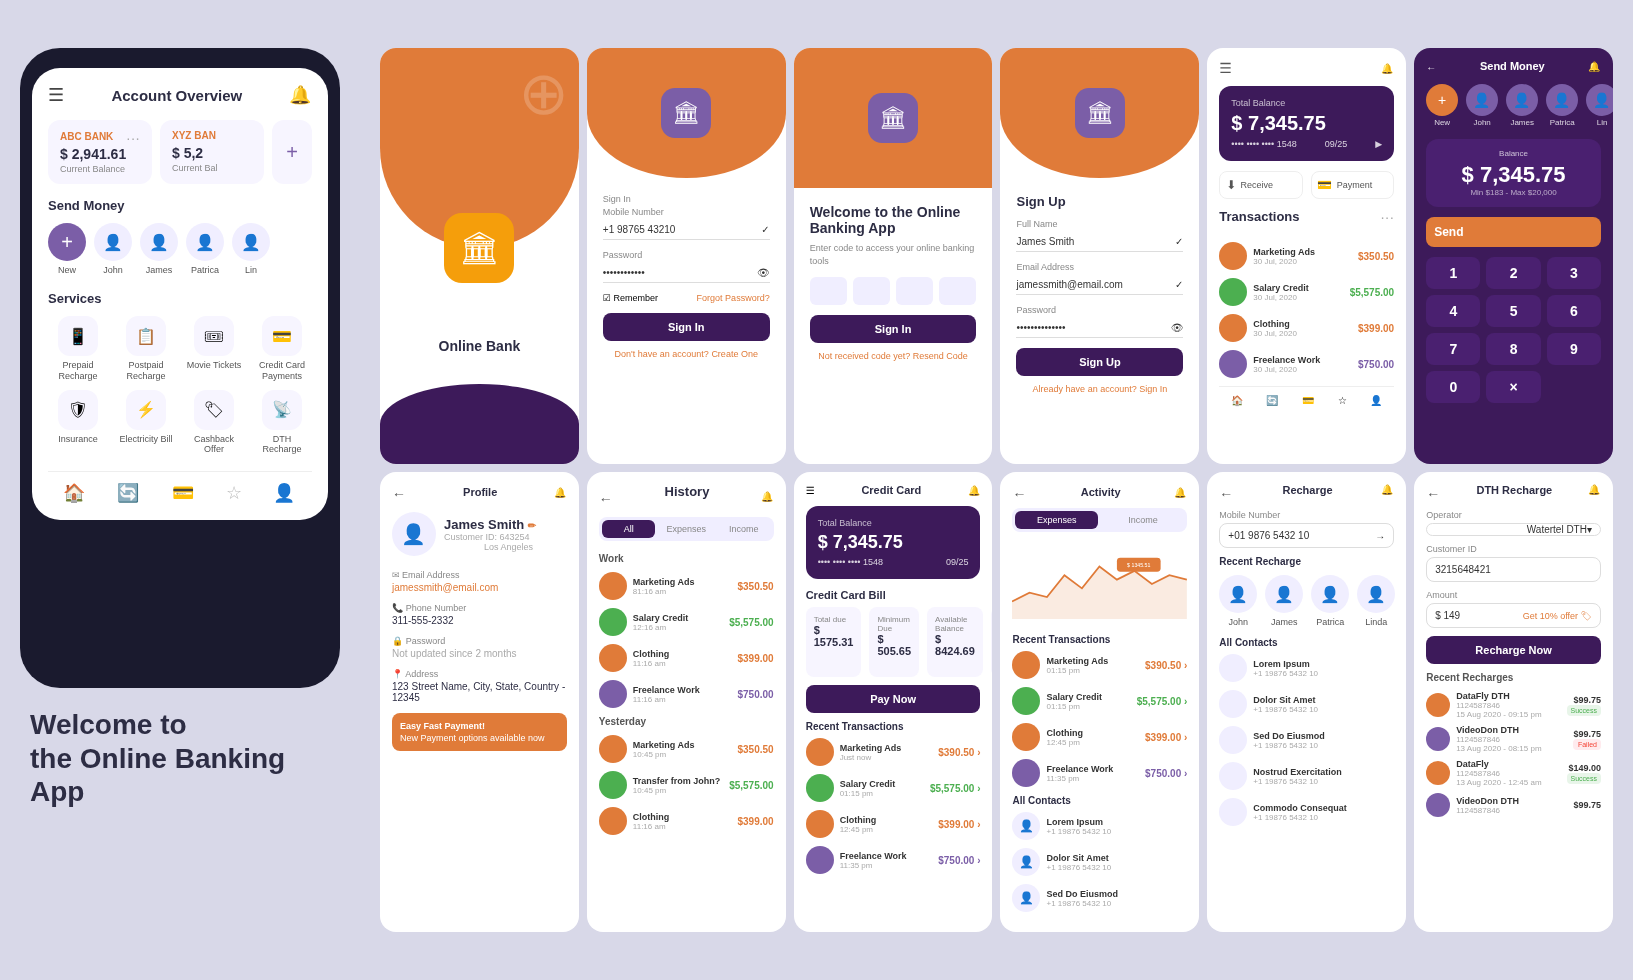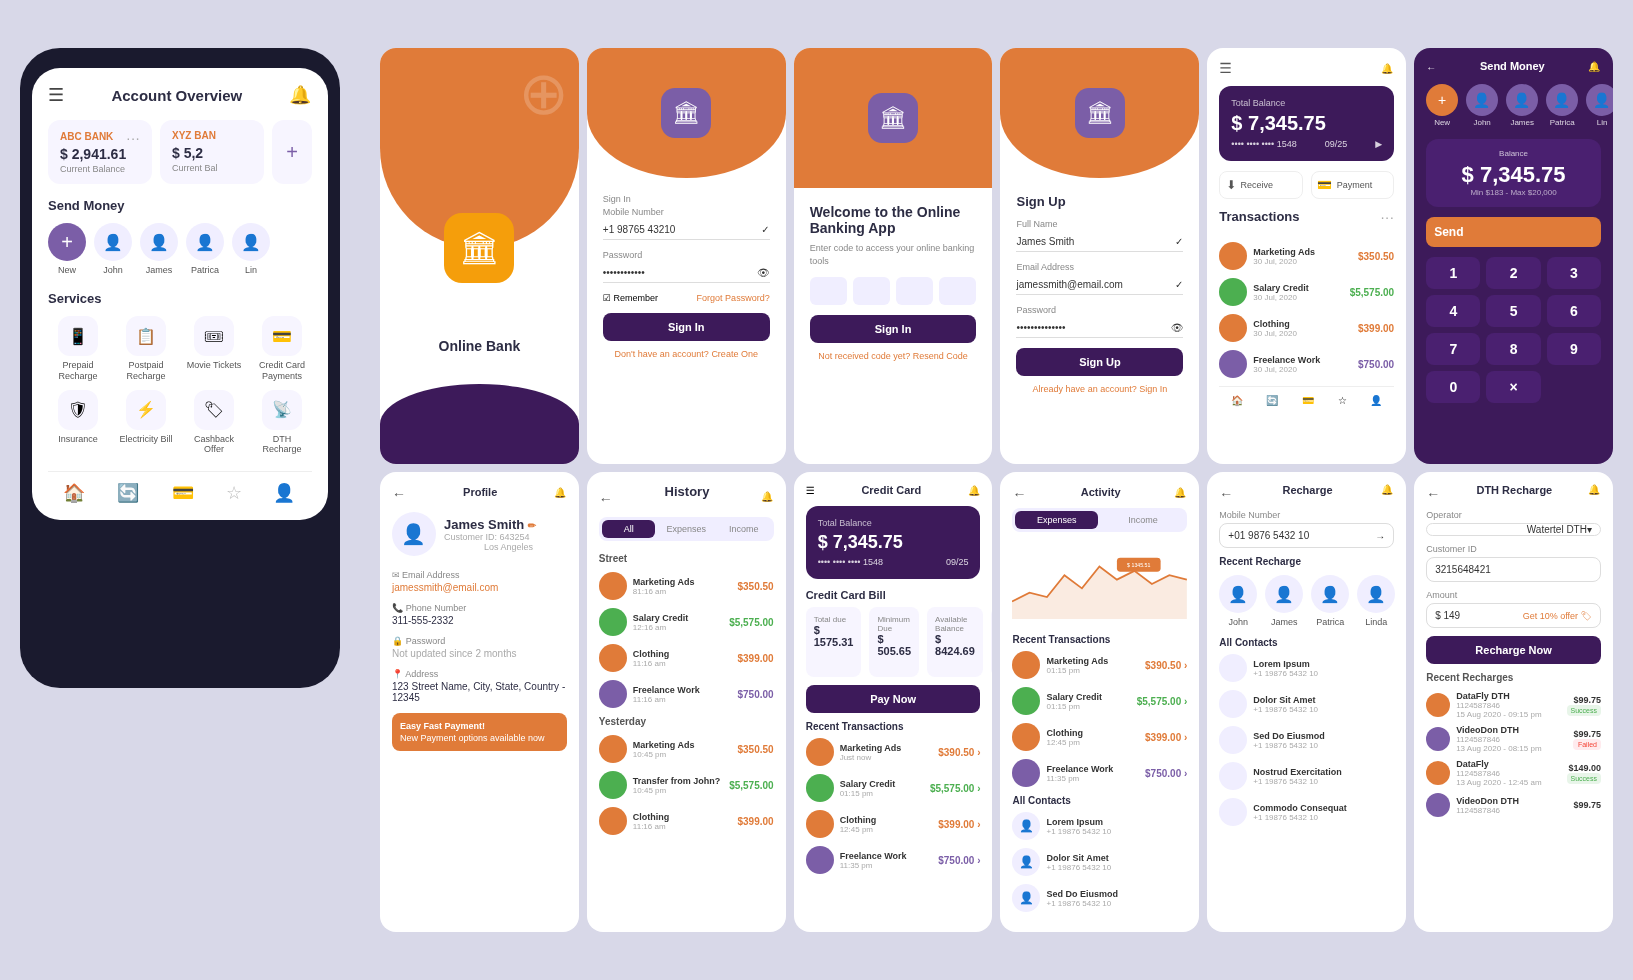--- a/index.html
+++ b/index.html
@@ -637,20 +637,27 @@
         <div class="phone-nav">
           <span class="nav-icon active">🏠</span>
           <span class="nav-icon">🔄</span>
           <span class="nav-icon">💳</span>
           <span class="nav-icon">☆</span>
           <span class="nav-icon">👤</span>
         </div>
       </div>
     </div>
 
+    <div class="welcome-text">
+      <h2>
+        <span>Welcome to</span><br>
+        <span>the Online Banking</span><br>
+        <span>App</span>
+      </h2>
+    </div>
   </div>
 
   <div class="screens-grid">
 
     <div class="screen splash-screen">
       <div class="splash-orange-bg">
         <div style="color:#fff;font-size:60px;font-weight:300;opacity:0.2;position:absolute;top:10px;right:10px;">⊕</div>
         <div class="splash-logo">🏛</div>
       </div>
       <div style="height:40px;"></div>
@@ -900,21 +907,21 @@
       <div style="display:flex;justify-content:space-between;align-items:center;margin-bottom:8px;">
         <span class="back-arrow">←</span>
         <span class="history-header">History</span>
         <span>🔔</span>
       </div>
       <div class="history-tabs">
         <div class="history-tab active">All</div>
         <div class="history-tab">Expenses</div>
         <div class="history-tab">Income</div>
       </div>
-      <div class="history-section-title">Street</div>
+      <div class="history-section-title">Work</div>
       <div class="history-item">
         <div class="history-left">
           <div class="history-dot"></div>
           <div>
             <div class="history-name">Marketing Ads</div>
             <div class="history-time">81:16 am</div>
           </div>
         </div>
         <div class="history-amount">$350.50</div>
       </div>

